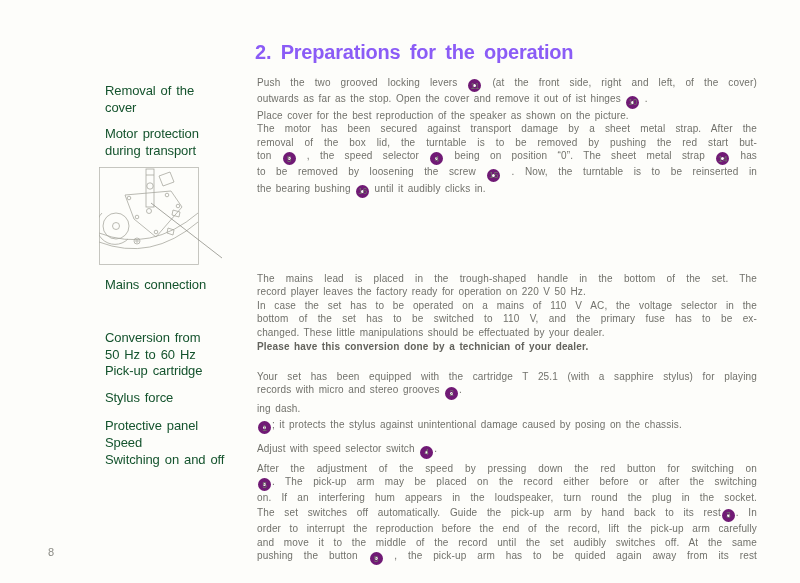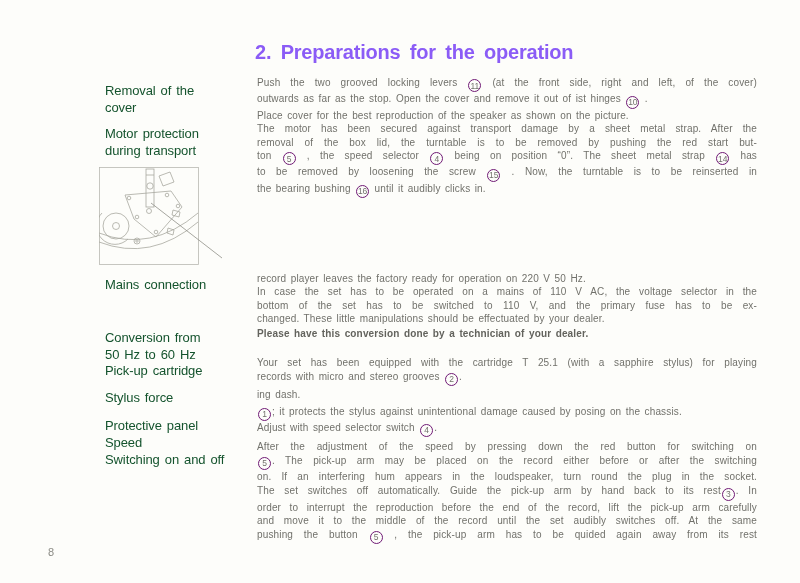--- a/index.html
+++ b/index.html
@@ -46,28 +46,28 @@
   }
   .tl{line-height:13.5px;min-height:13.5px;text-align:left;}
   .tl.j{text-align:justify;text-align-last:justify;}
   .blk.bold{font-weight:bold;color:#63635d;}
   #blk-b2{}
   #blk-b3{margin-top:74px}
   #blk-b4{margin-top:1px}
   #blk-b5{margin-top:16px}
   #blk-b6{margin-top:2px}
   #blk-b7{margin-top:3px}
-  #blk-b8{margin-top:0}
+  #blk-b8{margin-top:8px}
   #blk-b9{margin-top:3px}
   #blk-b10{margin-top:1px}
 
   .circ{
     display:inline-flex;justify-content:center;align-items:center;
     width:13px;height:13px;box-sizing:border-box;
-    border:1px solid #701a75;border-radius:50%;
+    border:5px solid #701a75;border-radius:50%;
     font-size:8.5px;line-height:1;letter-spacing:0;word-spacing:0;
     vertical-align:-2.5px;margin:0 1px;
   }
 
   
   .pagenum{
     position:absolute;left:48px;top:546px;
     font-size:11px;color:#8b8b85;
   }
 </style>
@@ -152,20 +152,21 @@
         <div class="tl">Place cover for the best reproduction of the speaker as shown on the picture.</div>
       </div>
       <div class="blk" id="blk-b2">
         <div class="tl j">The motor has been secured against transport damage by a sheet metal strap. After the</div>
         <div class="tl j">removal of the box lid, the turntable is to be removed by pushing the red start but-</div>
         <div class="tl j">ton <span class="circ">5</span> , the speed selector <span class="circ">4</span> being on position “0”. The sheet metal strap <span class="circ">14</span> has</div>
         <div class="tl j">to be removed by loosening the screw <span class="circ">15</span> . Now, the turntable is to be reinserted in</div>
         <div class="tl">the bearing bushing <span class="circ">16</span> until it audibly clicks in.</div>
       </div>
       <div class="blk" id="blk-b3">
+        <div class="tl j">The mains lead is placed in the trough-shaped handle in the bottom of the set. The</div>
         <div class="tl">record player leaves the factory ready for operation on 220 V 50 Hz.</div>
         <div class="tl j">In case the set has to be operated on a mains of 110 V AC, the voltage selector in the</div>
         <div class="tl j">bottom of the set has to be switched to 110 V, and the primary fuse has to be ex-</div>
         <div class="tl">changed. These little manipulations should be effectuated by your dealer.</div>
       </div>
       <div class="blk bold" id="blk-b4">
         <div class="tl">Please have this conversion done by a technician of your dealer.</div>
       </div>
       <div class="blk" id="blk-b5">
         <div class="tl j">Your set has been equipped with the cartridge T 25.1 (with a sapphire stylus) for playing</div>

